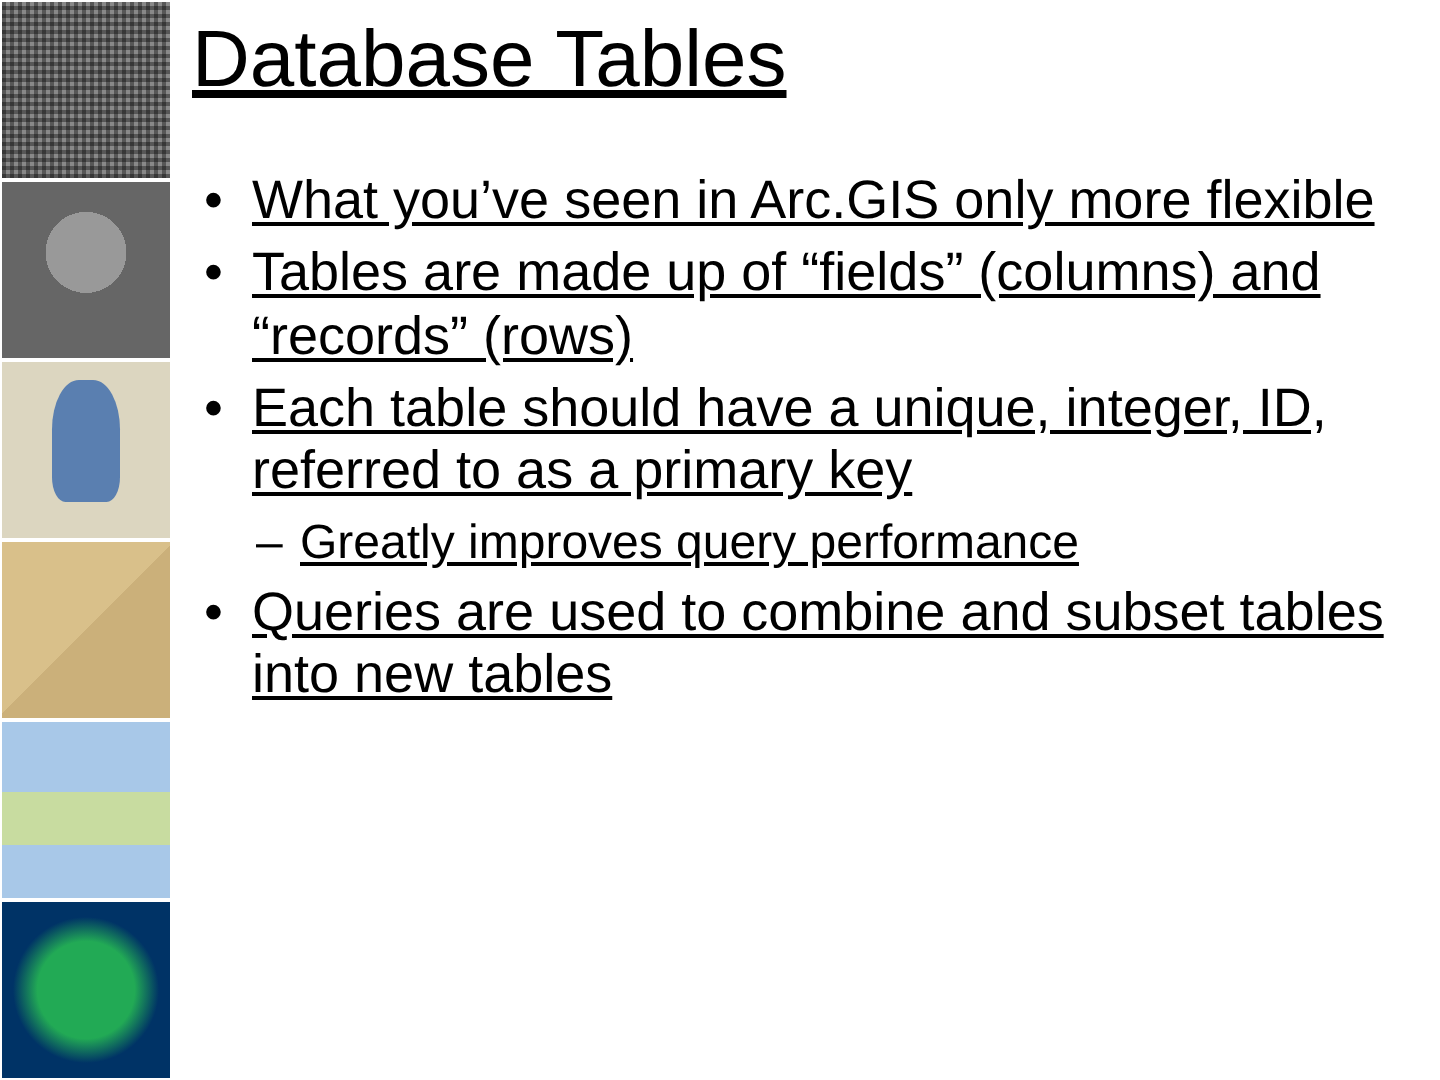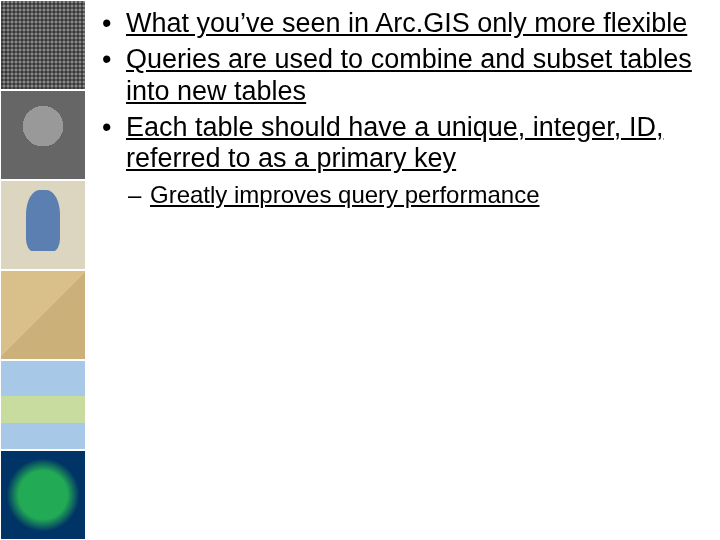--- a/index.html
+++ b/index.html
@@ -83,23 +83,25 @@
 <div class="sidebar">
   <div class="thumb t1" title="grid-pattern-map"></div>
   <div class="thumb t2" title="clay-tablet-map"></div>
   <div class="thumb t3" title="medieval-map"></div>
   <div class="thumb t4" title="parchment-map"></div>
   <div class="thumb t5" title="relief-map"></div>
   <div class="thumb t6" title="globe-map"></div>
 </div>
 
 <div class="content">
+  <h1 class="title">Database Tables</h1>
   <ul class="bullets">
     <li>What you’ve seen in Arc.GIS only more flexible</li>
-    <li>Queries are used to combine and subset tables into new tables</li>
+    <li>Tables are made up of “fields” (columns) and “records” (rows)</li>
     <li>
       <span>Each table should have a unique, integer, ID, referred to as a primary key</span>
       <ul class="sub">
         <li>Greatly improves query performance</li>
       </ul>
     </li>
+    <li>Queries are used to combine and subset tables into new tables</li>
   </ul>
 </div>
 
 </body></html>

